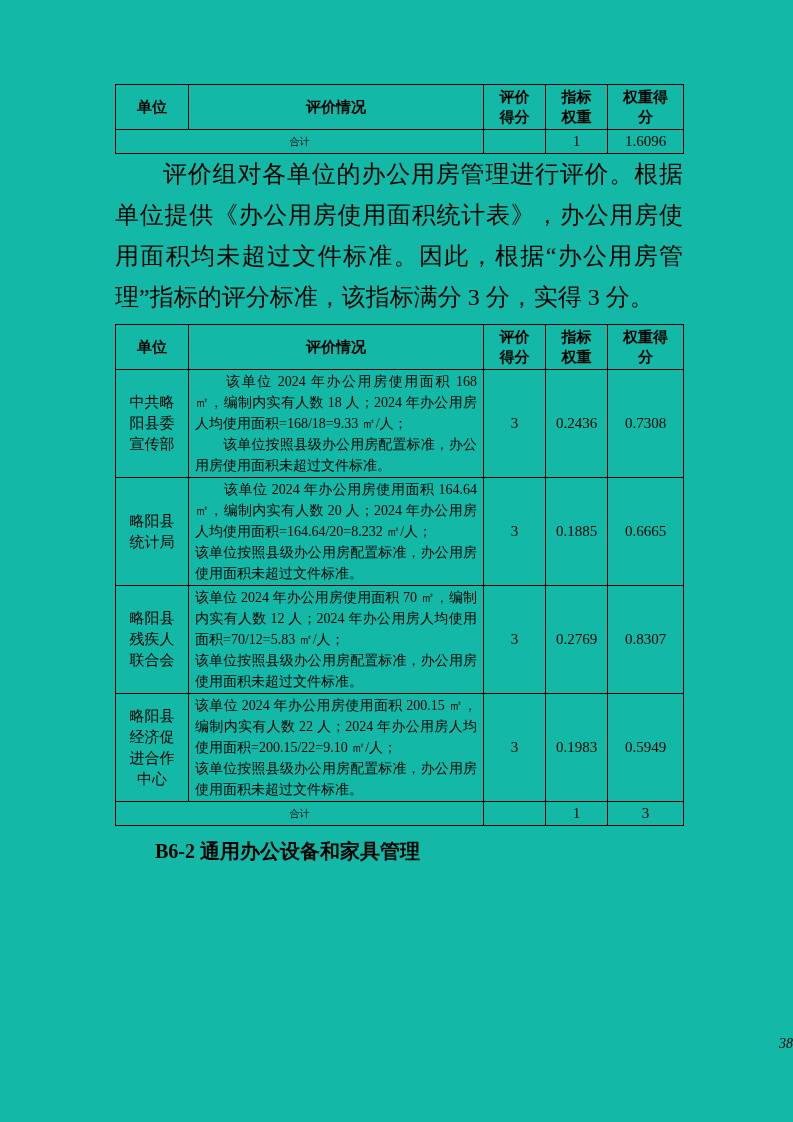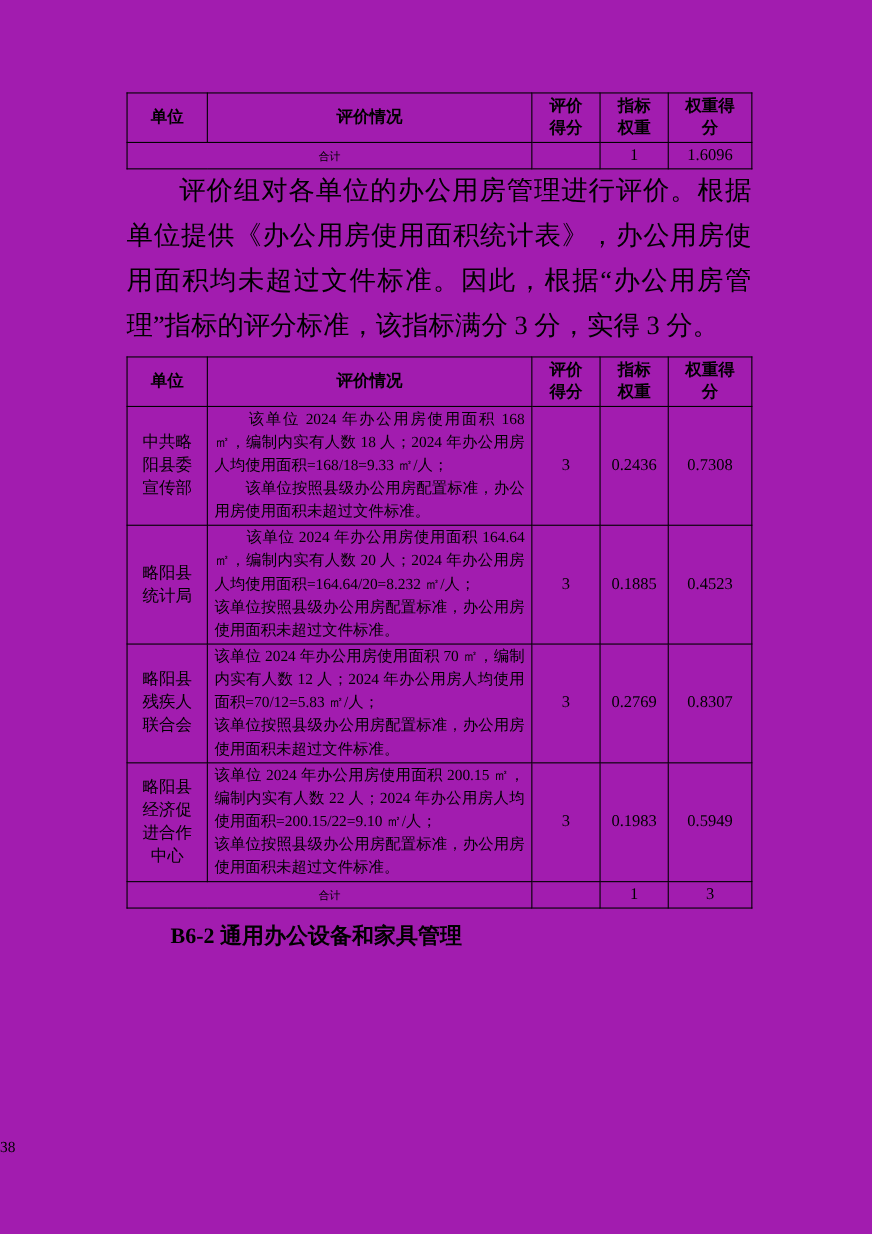--- a/index.html
+++ b/index.html
@@ -1,17 +1,17 @@
 <!DOCTYPE html>
 <html><head>
 <meta charset="utf-8">
 <style>
   html,body{margin:0;padding:0;background:#888;}
   .page{
-    width:793px;height:1122px;background:#a21caf;position:relative;
+    width:793px;height:1122px;background:#14b8a6;position:relative;
     font-family:"Liberation Serif","DejaVu Serif",serif;color:#000;
     overflow:hidden;box-sizing:border-box;
   }
   .content{padding:84px 110px 0 115px;}
 
   table{border-collapse:collapse;table-layout:fixed;width:568px;border:1.5px solid #000;}
   th,td{border:1px solid #000;box-sizing:border-box;}
   th{font-weight:bold;font-size:15px;line-height:20px;text-align:center;
      white-space:pre-line;vertical-align:middle;padding:2px 1px;}
   tr.header-row{height:45px;}
@@ -21,22 +21,22 @@
           vertical-align:middle;padding:1px 2px;}
   td.eval{font-size:14px;line-height:21px;text-align:justify;white-space:pre-line;
           vertical-align:middle;padding:1px 6px;}
   td.num{font-size:15px;text-align:center;vertical-align:middle;padding:1px 2px;}
   td.total-label{font-size:10px;text-align:center;vertical-align:middle;}
 
   h2.sec{font-size:20px;font-weight:bold;margin:11px 0 2px 0;text-indent:40px;line-height:28px;}
   p.body{font-size:24px;line-height:41px;text-align:justify;text-indent:2em;margin:0 0 6px 0;}
   p.body.stretch{text-align-last:justify;margin:4px 0 0 0;}
 
-  .page-number{position:absolute;left:0;right:0;top:1036px;text-align:left;
-               font-size:14px;}
+  .page-number{position:absolute;left:0;right:0;top:1036px;text-align:right;
+               font-size:14px;font-style:italic;}
 </style>
 </head>
 <body>
 
 <div class="page">
   <div class="content">
 
     <table>
       <colgroup>
         <col style="width:73px">
@@ -99,21 +99,21 @@
           <td class="num">0.7308</td>
         </tr>
 
         <tr class="data-row">
           <td class="unit">略阳县
 统计局</td>
           <td class="eval">　　该单位 2024 年办公用房使用面积 164.64 ㎡，编制内实有人数 20 人；2024 年办公用房人均使用面积=164.64/20=8.232 ㎡/人；
 该单位按照县级办公用房配置标准，办公用房使用面积未超过文件标准。</td>
           <td class="num">3</td>
           <td class="num">0.1885</td>
-          <td class="num">0.4523</td>
+          <td class="num">0.6665</td>
         </tr>
 
         <tr class="data-row">
           <td class="unit">略阳县
 残疾人
 联合会</td>
           <td class="eval">该单位 2024 年办公用房使用面积 70 ㎡，编制内实有人数 12 人；2024 年办公用房人均使用面积=70/12=5.83 ㎡/人；
 该单位按照县级办公用房配置标准，办公用房使用面积未超过文件标准。</td>
           <td class="num">3</td>
           <td class="num">0.2769</td>

